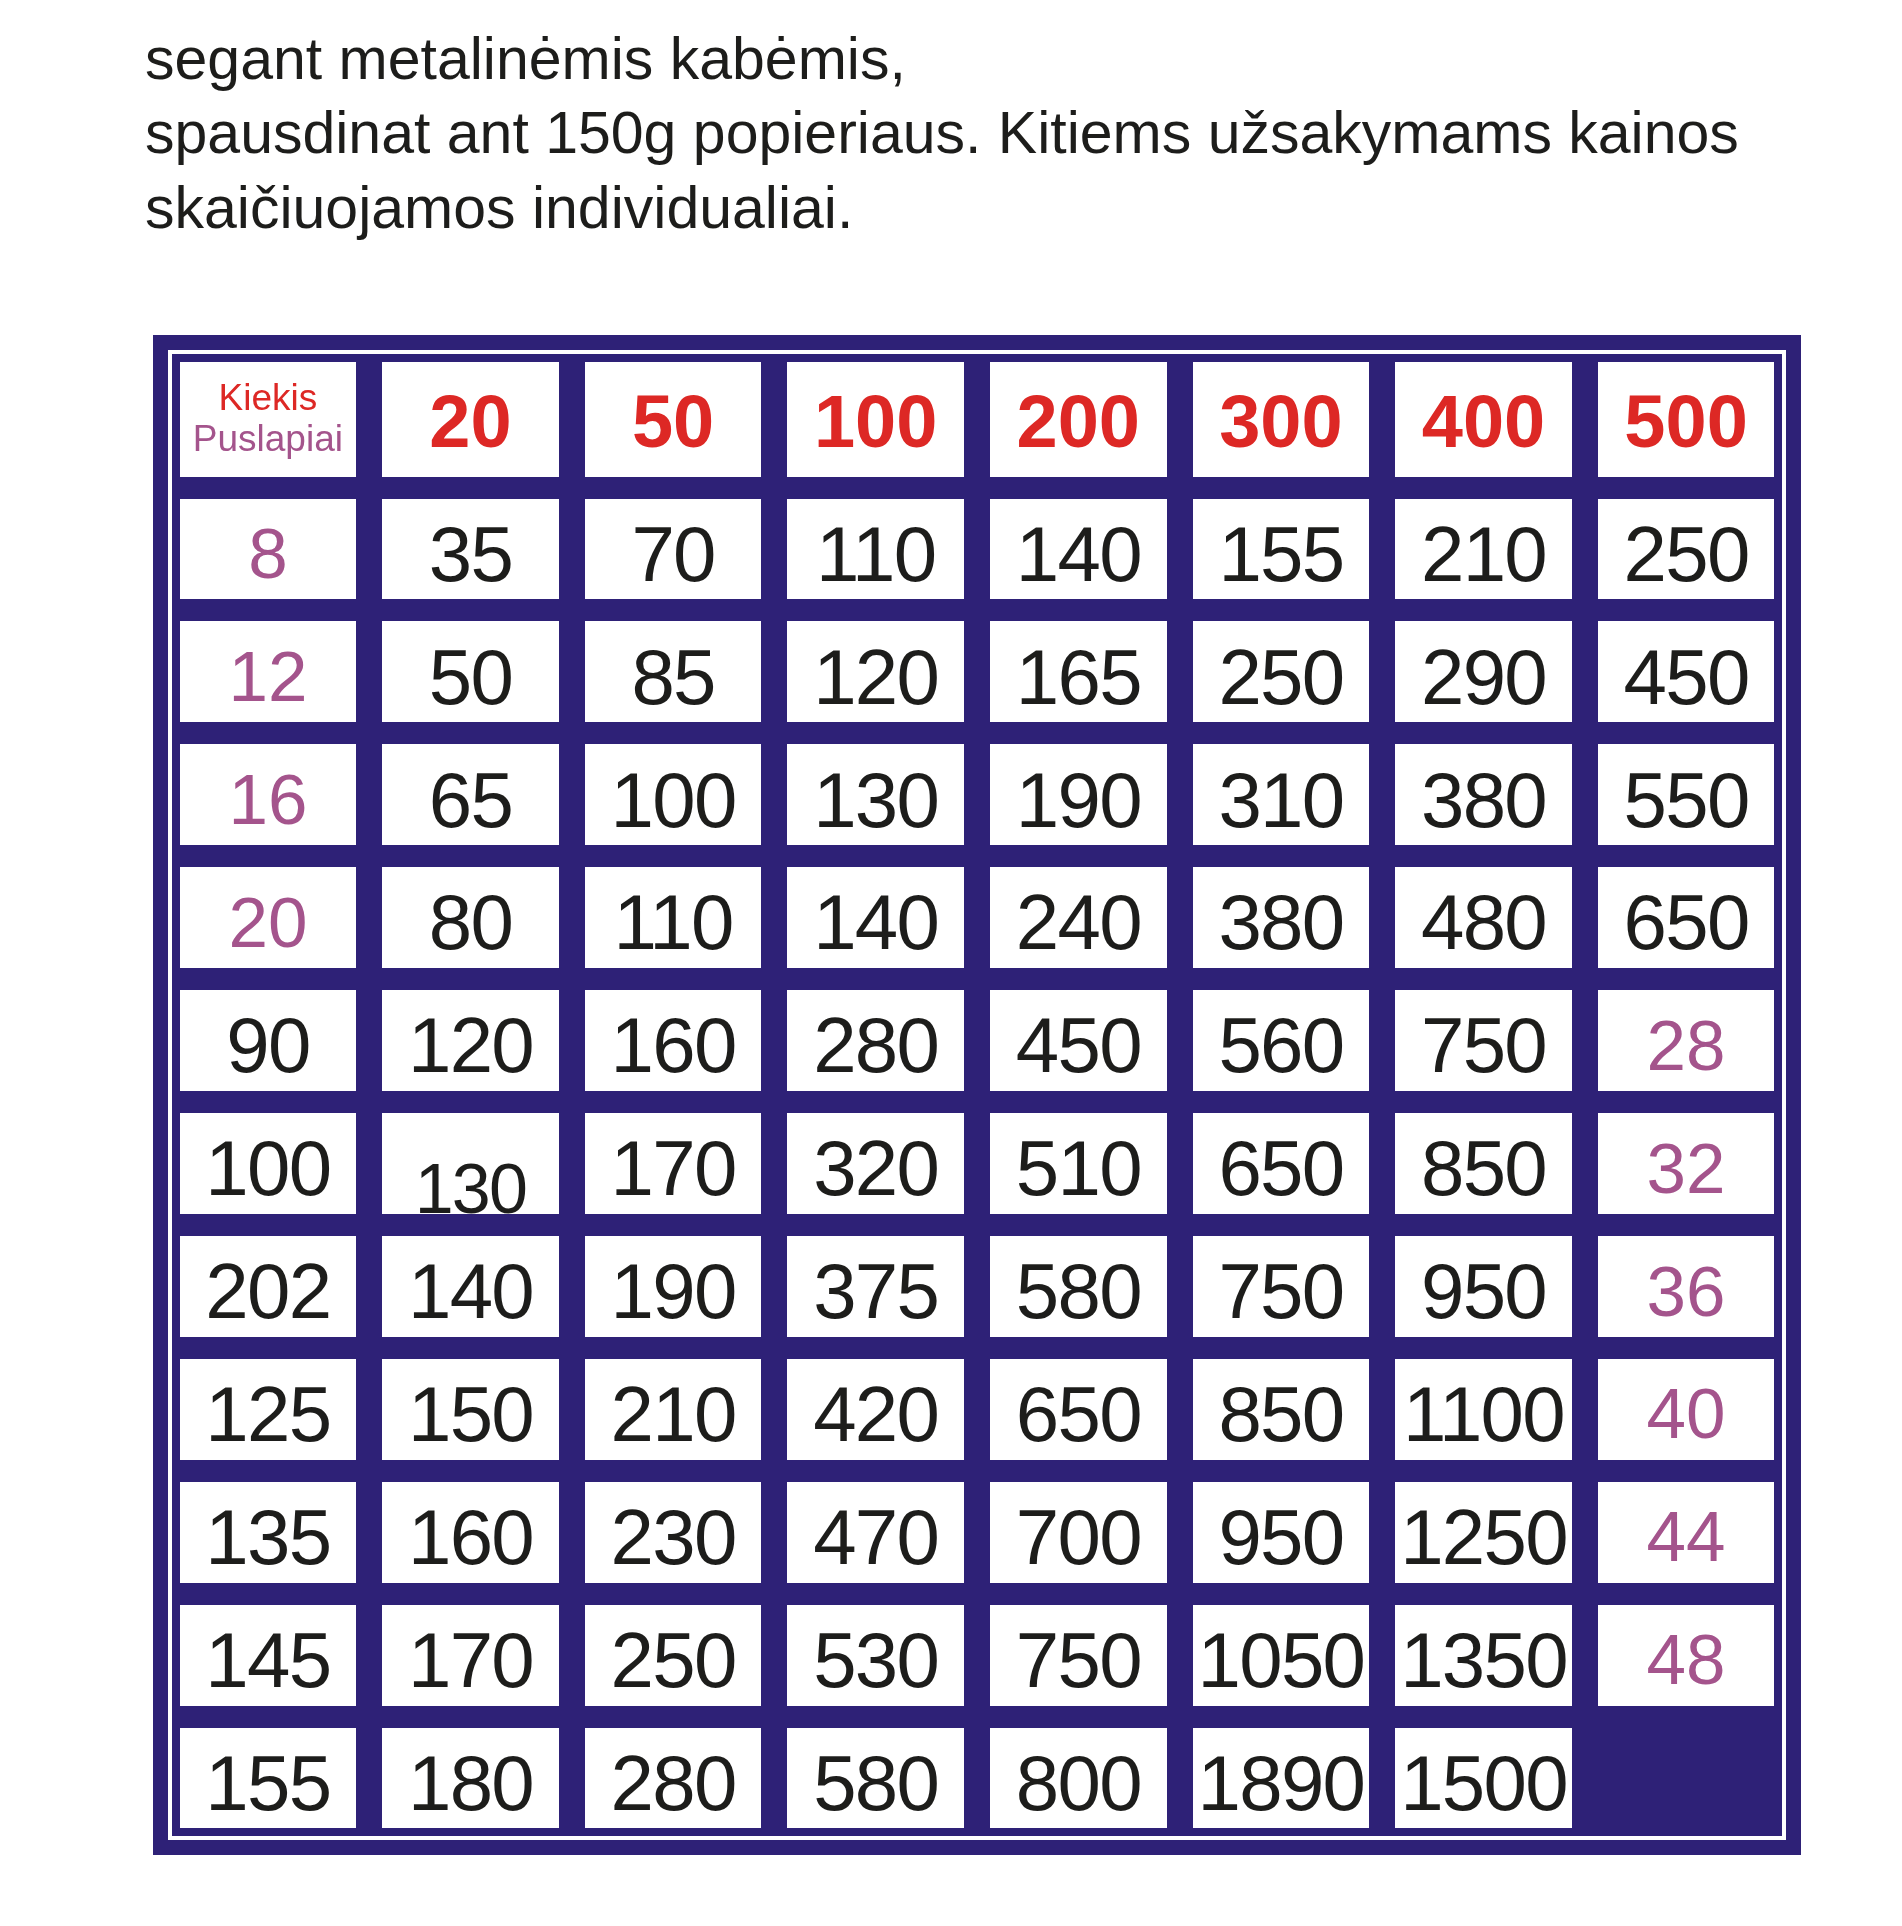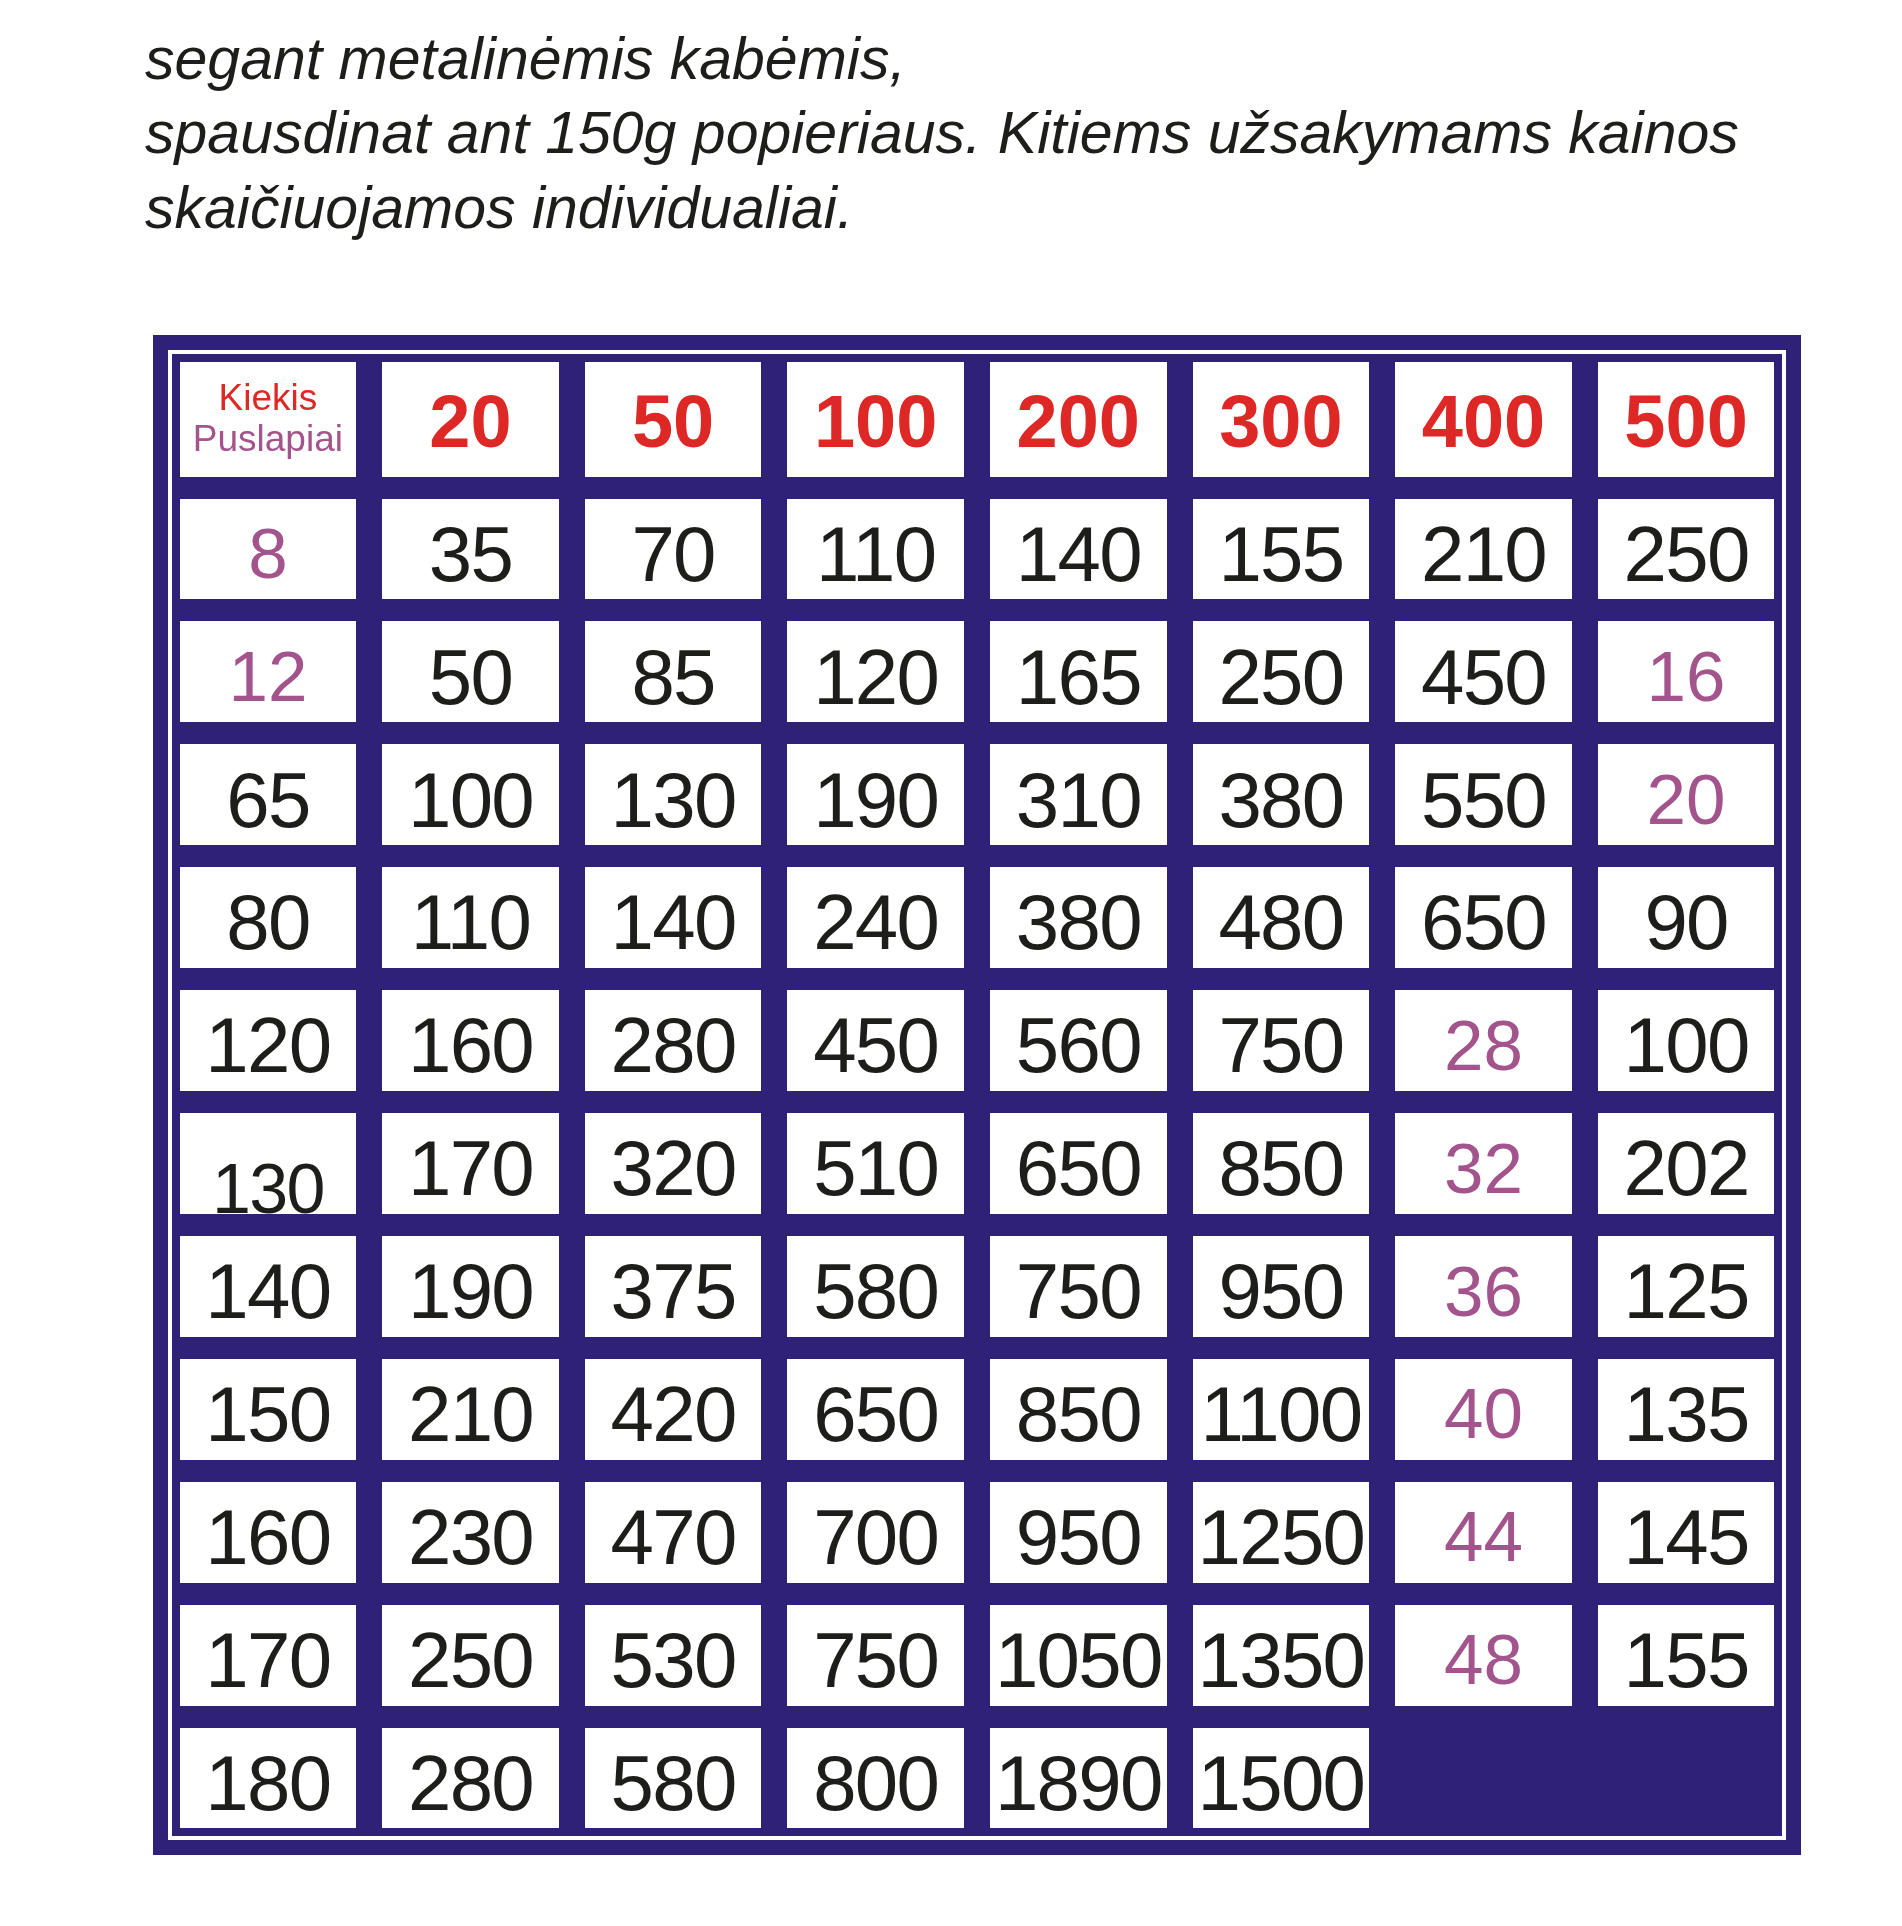--- a/index.html
+++ b/index.html
@@ -37,21 +37,20 @@
   }
   .title-main {
     color: var(--red);
     font-weight: 700;
     font-size: 100px;
     letter-spacing: -2.3px;
     line-height: 1.05;
   }
   .subtitle {
     color: var(--ink);
-    font-style: italic;
     font-size: 59px;
     line-height: 1.26;
     white-space: nowrap;
   }
 
   
   .table-outer {
     position: absolute;
     left: 153px;
     top: 335px;
@@ -197,20 +196,23 @@
         <div class="cell price">
           <span class="num">120</span>
         </div>
         <div class="cell price">
           <span class="num">165</span>
         </div>
         <div class="cell price">
           <span class="num">250</span>
         </div>
         <div class="cell price">
+          <span class="num">290</span>
+        </div>
+        <div class="cell price">
           <span class="num">450</span>
         </div>
         <div class="cell page-label">
           <span class="num">16</span>
         </div>
         <div class="cell price">
           <span class="num">65</span>
         </div>
         <div class="cell price">
           <span class="num">100</span>

